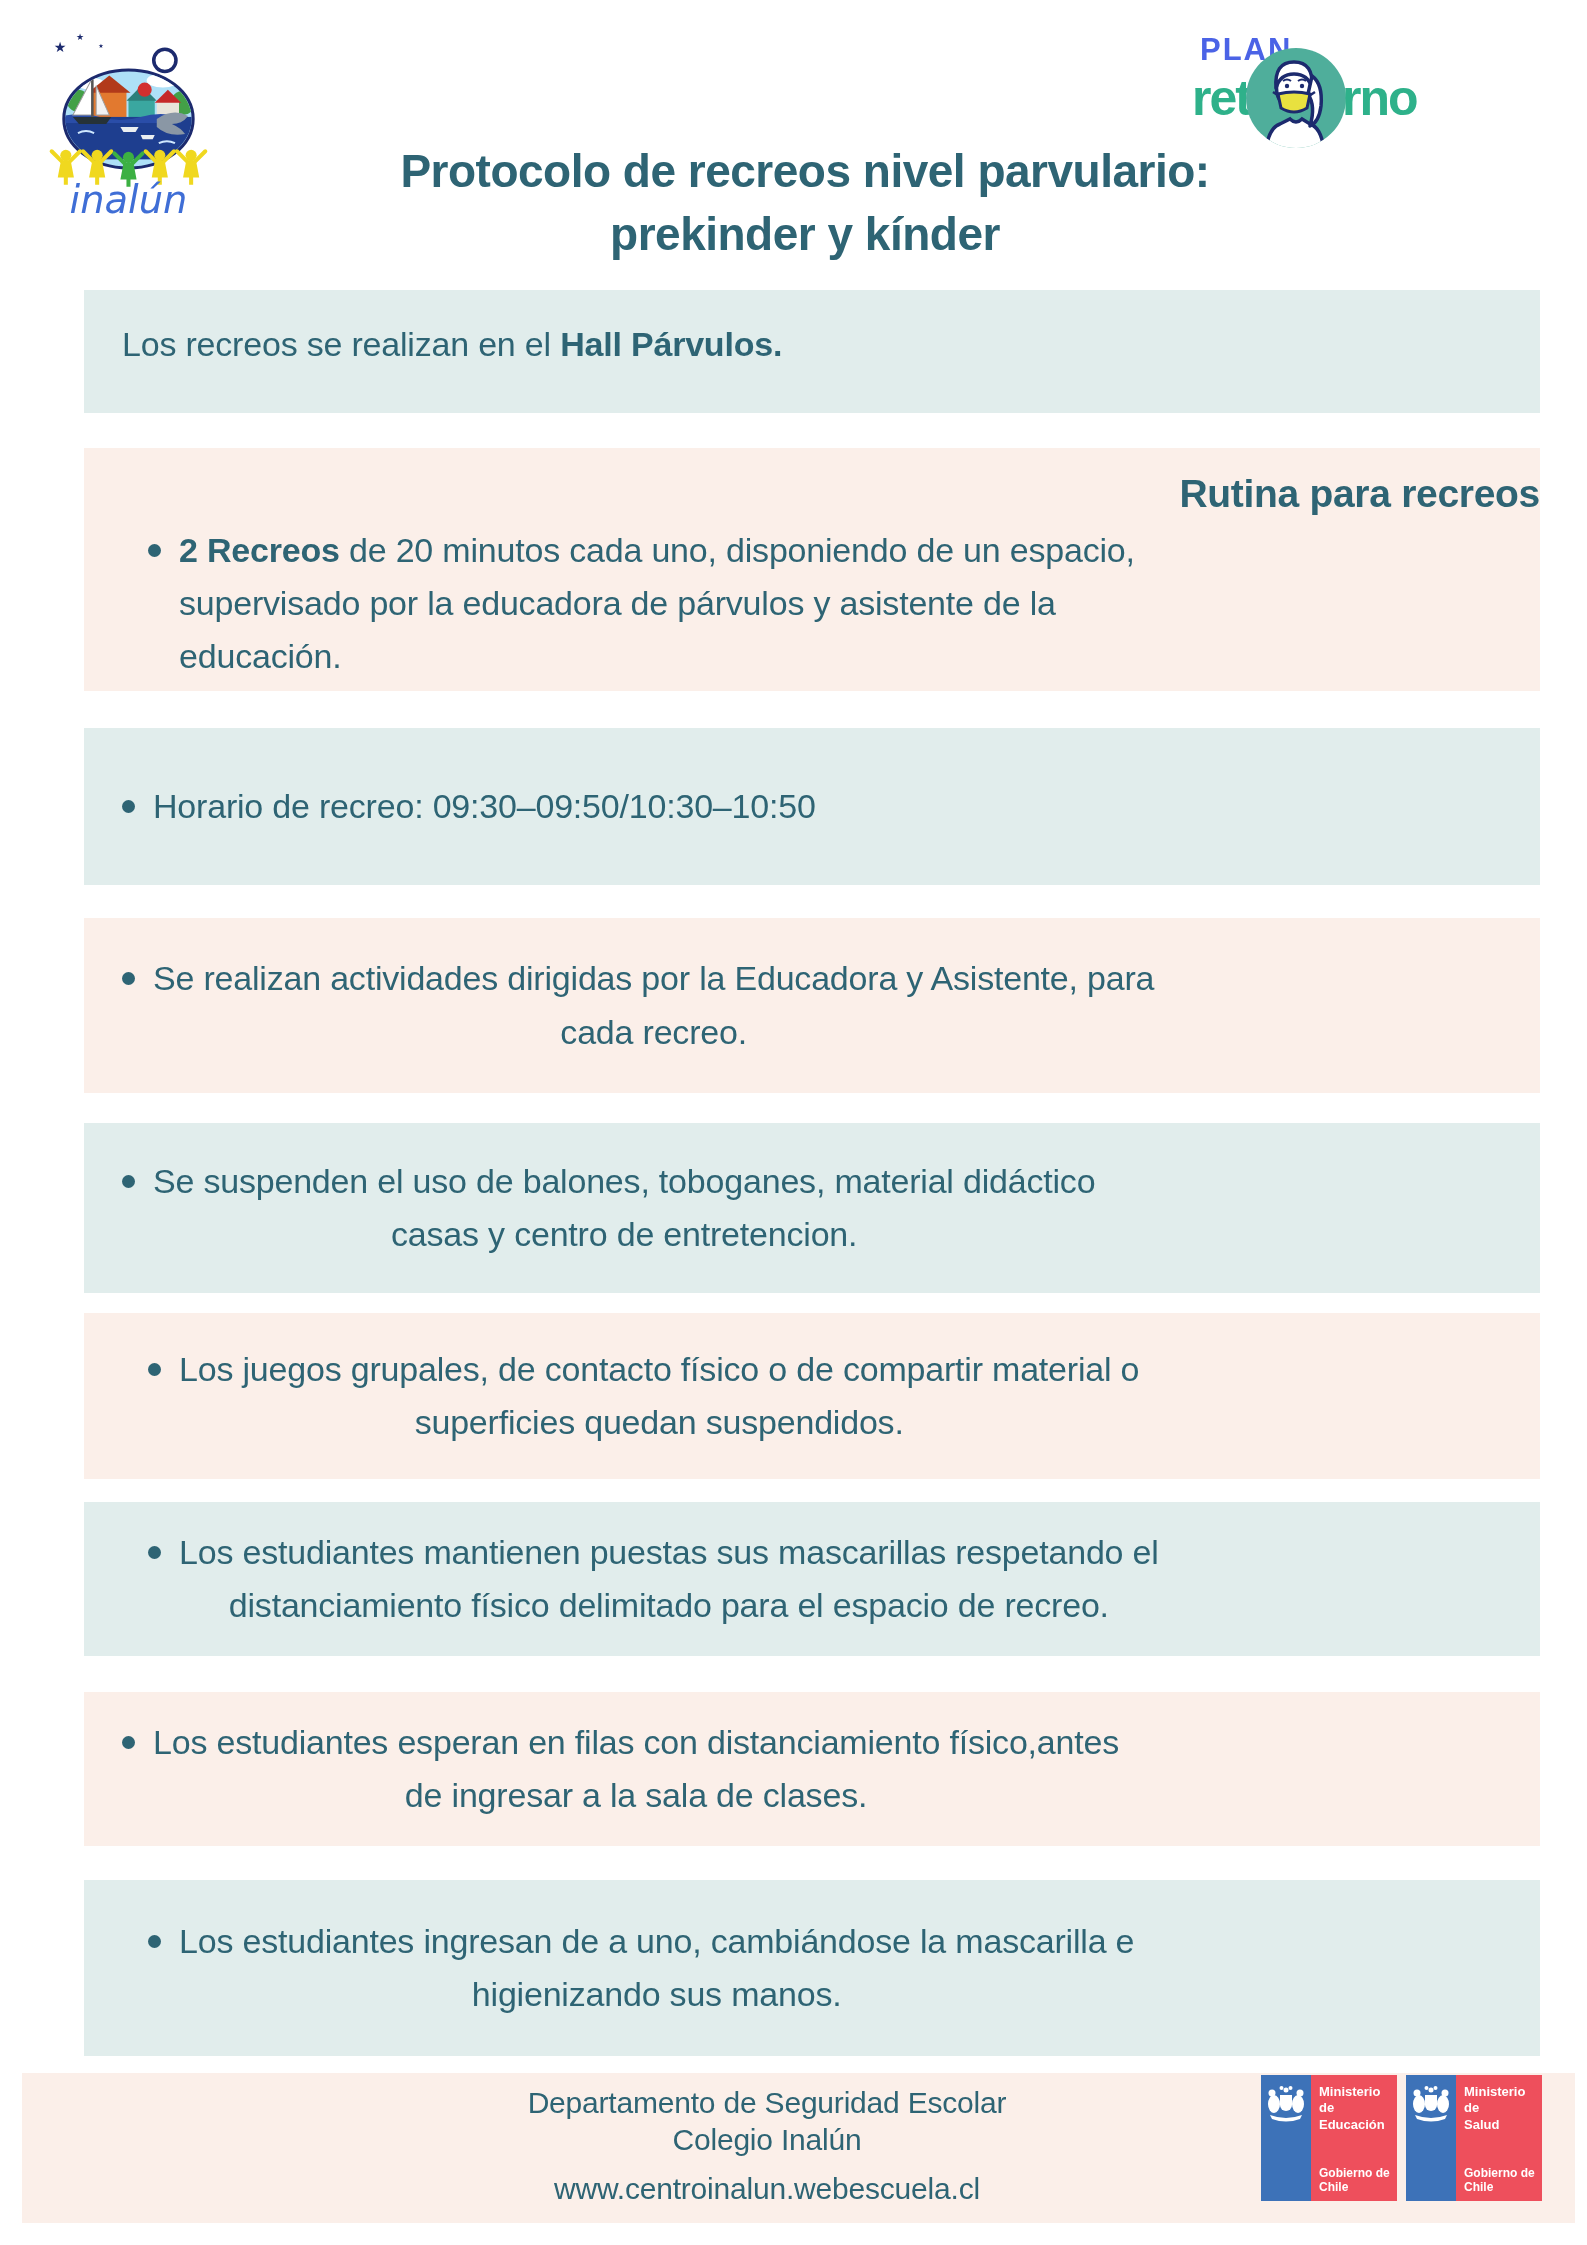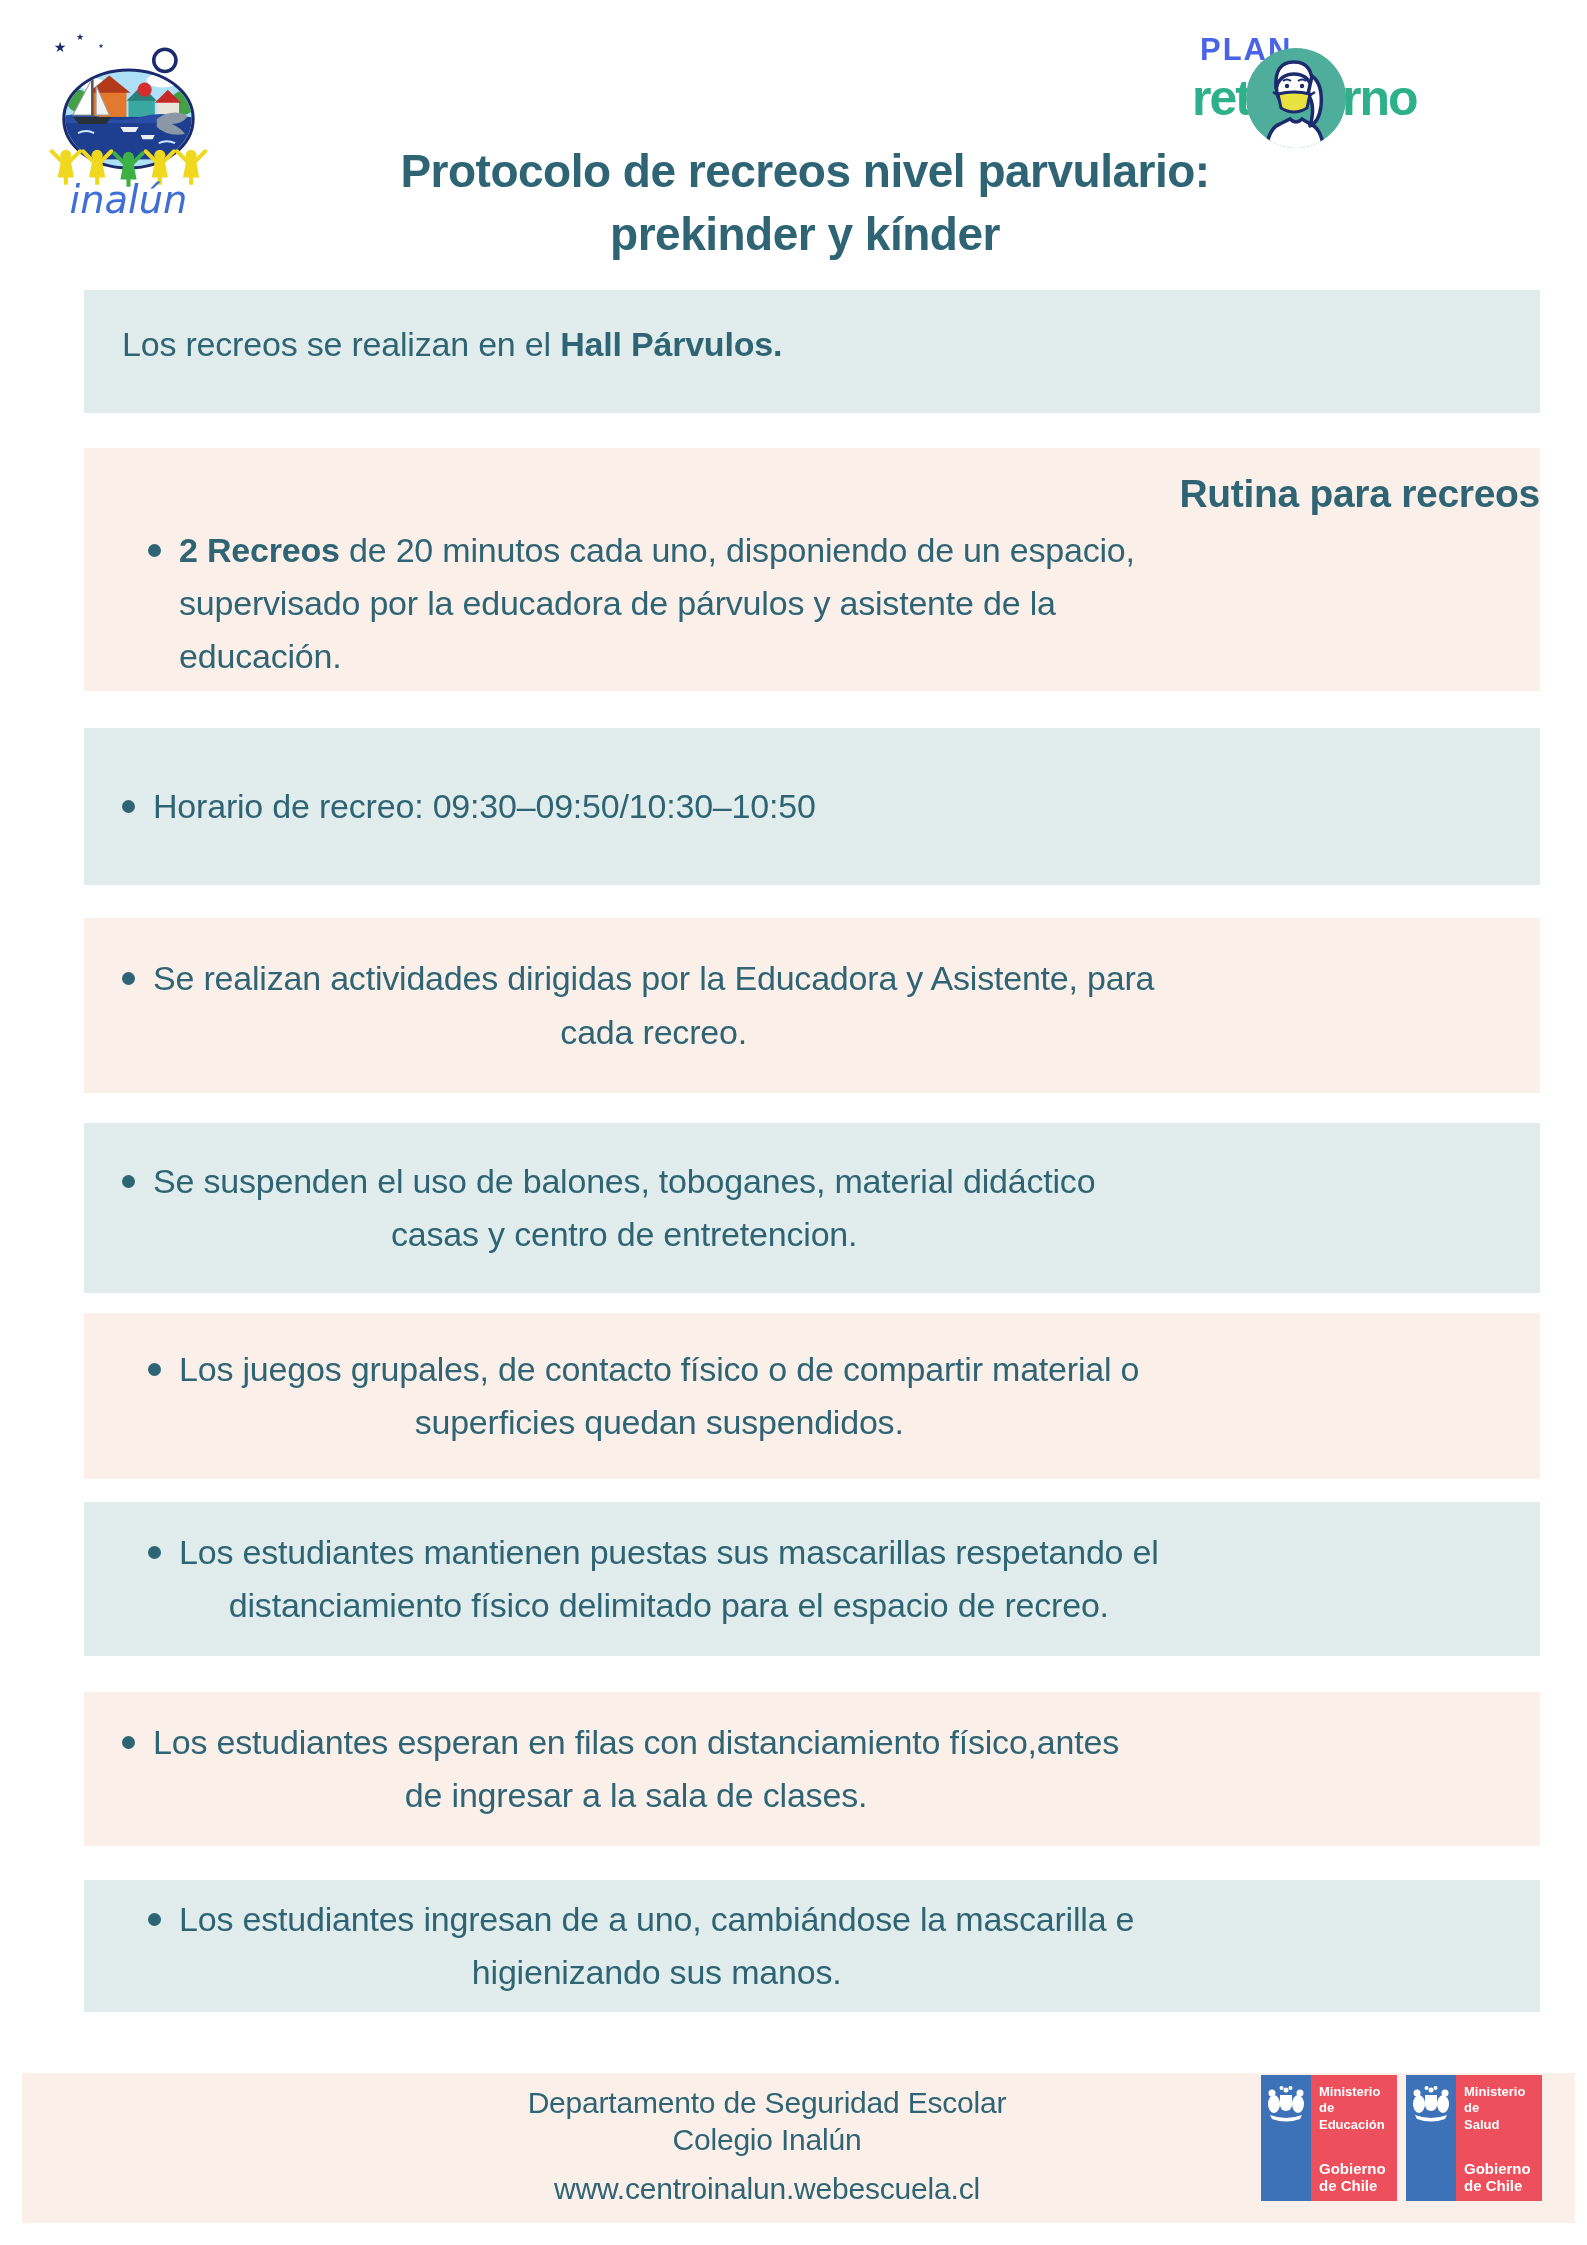--- a/index.html
+++ b/index.html
@@ -62,21 +62,21 @@
   .ministry{position:absolute;top:2px;width:136px;height:126px;display:flex;overflow:hidden;}
   .ministry.edu{left:1239px;}
   .ministry.salud{left:1384px;}
   .ministry-blue{flex:0 0 50px;background:var(--ministry-blue);position:relative;}
   .ministry-blue svg{position:absolute;left:3px;top:8px;width:44px;height:40px;}
   .ministry-red{flex:1;background:var(--ministry-red);position:relative;color:#fff;}
   .ministry-name{
     position:absolute;left:8px;top:9px;font-size:13px;font-weight:bold;
     line-height:1.25;white-space:pre-line;
   }
-  .ministry-gov{position:absolute;left:8px;bottom:7px;font-size:15px;font-weight:bold;}
+  .ministry-gov{position:absolute;left:8px;bottom:7px;font-size:12px;font-weight:bold;}
 </style>
 </head>
 <body>
 
 <div class="page">
 
   <div class="inalun-logo">
     <svg viewBox="0 0 180 190" width="185" height="192">
       <defs>
         <clipPath id="oval">
@@ -217,21 +217,21 @@
   </div>
 
   <div class="box pink vcenter" style="top:1692px;height:154px;">
     <div class="bullet-row">
         <span class="bullet-dot"></span>
       <div class="bullet-text">Los estudiantes esperan en filas con distanciamiento físico,antes
 de ingresar a la sala de clases.</div>
       </div>
   </div>
 
-  <div class="box blue vcenter" style="top:1880px;height:132px;">
+  <div class="box blue vcenter" style="top:1880px;height:176px;">
     <div class="bullet-row indent-more">
         <span class="bullet-dot"></span>
       <div class="bullet-text">Los estudiantes ingresan de a uno, cambiándose la mascarilla e
 higienizando sus manos.</div>
       </div>
   </div>
 
   <div class="footer-band">
     <div class="footer-text">
       <div class="footer-line">Departamento de Seguridad Escolar</div>

